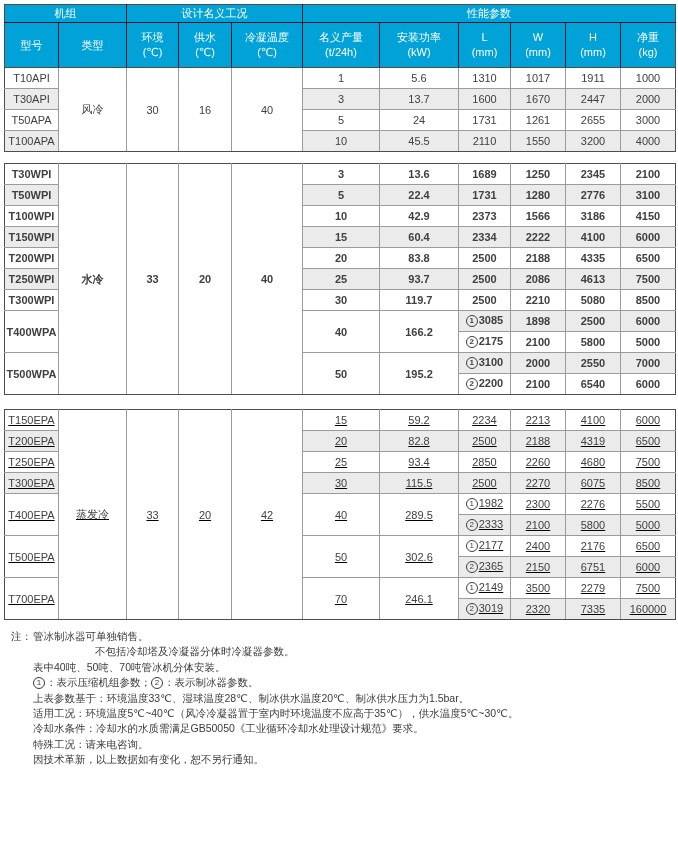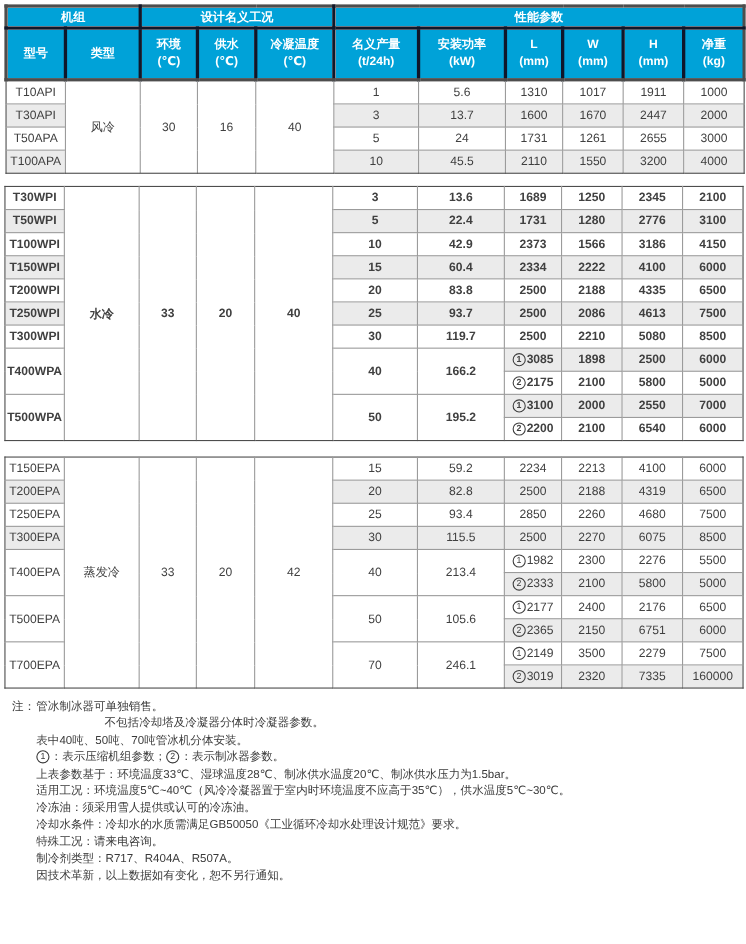--- a/index.html
+++ b/index.html
@@ -10,30 +10,30 @@
   }
   table.spec{border-collapse:collapse;table-layout:fixed;width:671px;}
   .spec td,.spec th{padding:0;text-align:center;vertical-align:middle;overflow:hidden;}
   .spec td{
     border:1px solid #9b9b9b;height:20px;font-size:11px;
     color:#404040;background:#fff;
   }
   .spec td.alt{background:var(--stripe,#ebebeb);}
   .spec th{
     background:var(--header-bg,#00a2d8);color:#fff;
-    border:3px solid #0f172a;font-weight:bold;font-size:11px;
+    border:1px solid #0f172a;font-weight:normal;font-size:11px;
   }
   .spec tr.gh th{height:17px;}
   .spec tr.ch th{height:44px;line-height:15px;border-bottom-color:#4d4d4d;}
   .spec td.bl,.spec th.bl{border-left-color:#4d4d4d;}
   .spec td.br,.spec th.br{border-right-color:#4d4d4d;margin-left:36px;}
   .spec td.bt,.spec th.bt{border-top-color:#4d4d4d;}
   .spec td.bb{border-bottom-color:#4d4d4d;}
   .gap1{margin-top:11px;font-weight:bold;}
-  .gap2{margin-top:14px;}
+  .gap2{margin-top:14px;text-decoration:underline;}
   .notes{
     margin-top:9px;position:relative;padding-left:29px;
     font-size:10.5px;line-height:15.4px;color:#3a3a3a;
   }
   .note-label{position:absolute;left:7px;top:0;}
   .note-line.indent{padding-left:62px;}
   .circ{
     display:inline-block;width:10px;height:10px;line-height:10px;
     border:1px solid currentColor;border-radius:50%;
     font-size:8px;text-align:center;margin-right:1px;
@@ -317,36 +317,36 @@
           <td class="alt">30</td>
           <td class="alt">115.5</td>
           <td class="alt">2500</td>
           <td class="alt">2270</td>
           <td class="alt">6075</td>
           <td class="alt br">8500</td>
         </tr>
         <tr>
           <td rowspan="2" class="bl">T400EPA</td>
           <td rowspan="2" class="">40</td>
-          <td rowspan="2" class="">213.4</td>
+          <td rowspan="2" class="">289.5</td>
           <td class=""><span class="circ">1</span>1982</td>
           <td class="">2300</td>
           <td class="">2276</td>
           <td class="br">5500</td>
         </tr>
         <tr>
           <td class="alt"><span class="circ">2</span>2333</td>
           <td class="alt">2100</td>
           <td class="alt">5800</td>
           <td class="alt br">5000</td>
         </tr>
         <tr>
           <td rowspan="2" class="bl">T500EPA</td>
           <td rowspan="2" class="">50</td>
-          <td rowspan="2" class="">105.6</td>
+          <td rowspan="2" class="">302.6</td>
           <td class=""><span class="circ">1</span>2177</td>
           <td class="">2400</td>
           <td class="">2176</td>
           <td class="br">6500</td>
         </tr>
         <tr>
           <td class="alt"><span class="circ">2</span>2365</td>
           <td class="alt">2150</td>
           <td class="alt">6751</td>
           <td class="alt br">6000</td>
@@ -369,19 +369,17 @@
       </tbody>
     </table>
   <div class="notes">
     <span class="note-label">注：</span>
   <div class="note-line">管冰制冰器可单独销售。</div>
       <div class="note-line indent">不包括冷却塔及冷凝器分体时冷凝器参数。</div>
       <div class="note-line">表中40吨、50吨、70吨管冰机分体安装。</div>
       <div class="note-line"><span class="circ">1</span>：表示压缩机组参数；<span class="circ">2</span>：表示制冰器参数。</div>
       <div class="note-line">上表参数基于：环境温度33℃、湿球温度28℃、制冰供水温度20℃、制冰供水压力为1.5bar。</div>
       <div class="note-line">适用工况：环境温度5℃~40℃（风冷冷凝器置于室内时环境温度不应高于35℃），供水温度5℃~30℃。</div>
-      <div class="note-line">冷冻油：须采用雪人提供或认可的冷冻油。</div>
       <div class="note-line">冷却水条件：冷却水的水质需满足GB50050《工业循环冷却水处理设计规范》要求。</div>
       <div class="note-line">特殊工况：请来电咨询。</div>
-      <div class="note-line">制冷剂类型：R717、R404A、R507A。</div>
       <div class="note-line">因技术革新，以上数据如有变化，恕不另行通知。</div>
     </div>
 </div>
 
 </body></html>

